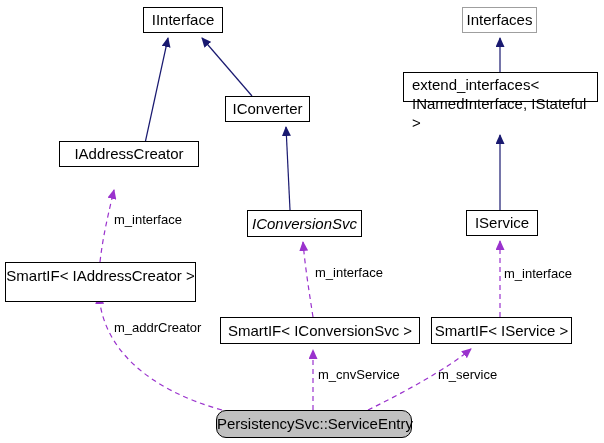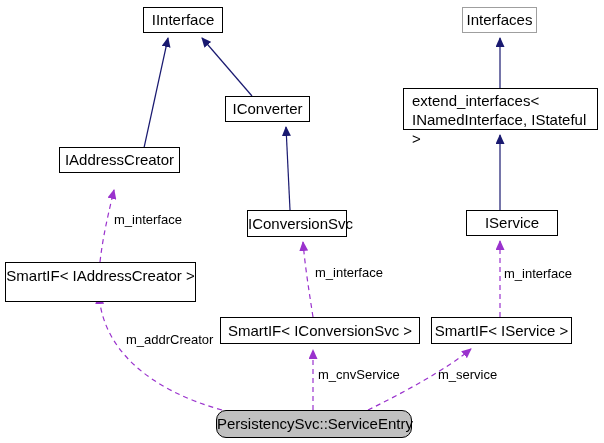--- a/index.html
+++ b/index.html
@@ -42,38 +42,38 @@
   .node-highlight { background: var(--highlight-fill); border-radius: 10px; }
   .node-multiline {
     text-align: left;
     padding: 2px 0 0 8px;
     white-space: pre-line;
     line-height: 19px;
   }
   #n-iinterface        { left:143px; top:7px;   width:80px;  height:26px; line-height:24px; }
   #n-interfaces        { left:462px; top:7px;   width:75px;  height:26px; line-height:24px; }
   #n-iconverter        { left:225px; top:96px;  width:85px;  height:26px; line-height:24px; }
-  #n-extendinterfaces  { left:403px; top:88px;  width:195px; height:42px; }
-  #n-iaddresscreator   { left:59px;  top:147px; width:121px; height:26px; line-height:24px; }
-  #n-iconversionsvc    { left:247px; top:210px; width:100px; height:27px; line-height:25px; }
-  #n-iservice          { left:466px; top:210px; width:92px;  height:26px; line-height:24px; }
+  #n-extendinterfaces  { left:403px; top:72px;  width:195px; height:30px; }
+  #n-iaddresscreator   { left:59px;  top:141px; width:140px; height:26px; line-height:24px; }
+  #n-iconversionsvc    { left:247px; top:210px; width:115px; height:27px; line-height:25px;font-style:italic; }
+  #n-iservice          { left:466px; top:210px; width:72px;  height:26px; line-height:24px; }
   #n-smartif-addr      { left:5px;   top:262px; width:191px; height:40px; line-height:25px; }
   #n-smartif-conv      { left:220px; top:317px; width:200px; height:27px; line-height:25px; }
   #n-smartif-svc       { left:431px; top:317px; width:141px; height:27px; line-height:25px; }
   #n-serviceentry      { left:216px; top:410px; width:196px; height:28px; line-height:26px; }
   .edge-label {
     position: absolute;
     font-size: 13px;
     color: var(--text);
     white-space: nowrap;
   }
   #lbl-mi-addr { left:114px; top:212px; }
   #lbl-mi-conv { left:315px; top:265px; }
   #lbl-mi-svc  { left:504px; top:266px; }
-  #lbl-maddr   { left:114px; top:332px;margin-left:12px; }
+  #lbl-maddr   { left:114px; top:320px; }
   #lbl-mcnv    { left:318px; top:367px; }
   #lbl-msvc    { left:438px; top:367px; }
 </style>
 </head>
 <body>
 
 <svg class="edges" viewBox="0 0 604 443" xmlns="http://www.w3.org/2000/svg">
   <defs>
     <marker id="arr-inherit" markerWidth="11" markerHeight="9" refX="9" refY="4.5" orient="auto" markerUnits="userSpaceOnUse">
       <path class="mk-inherit" d="M0,0 L10,4.5 L0,9 z"></path>

